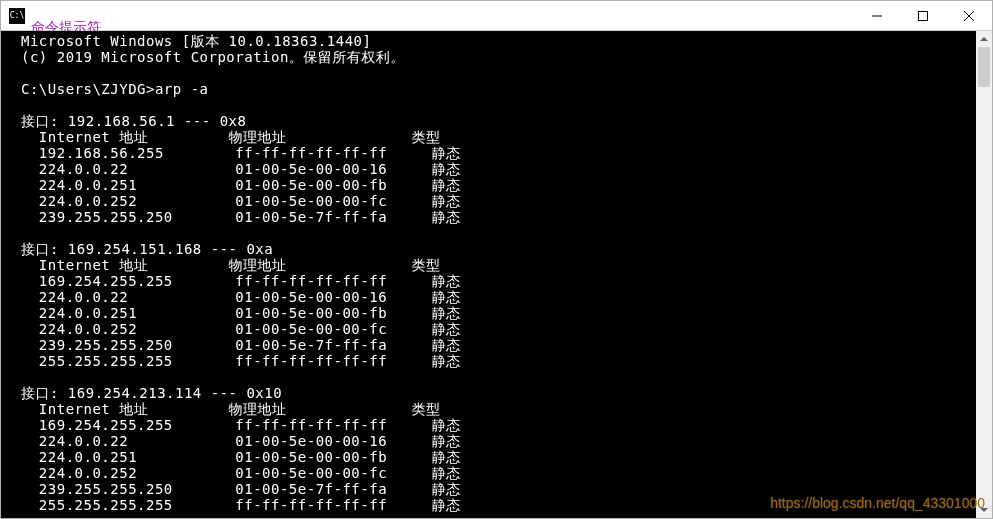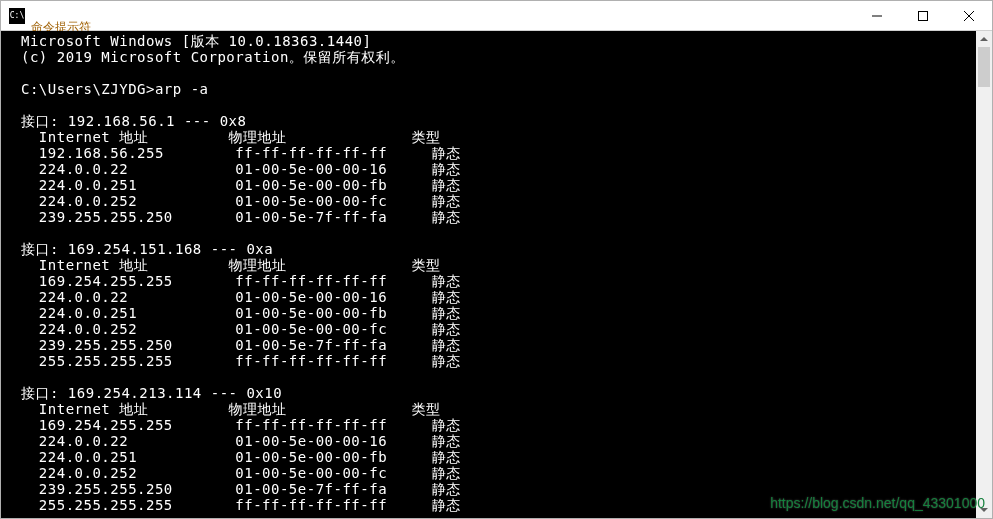--- a/index.html
+++ b/index.html
@@ -34,22 +34,22 @@
   background: #000;
   display: flex;
   align-items: center;
   justify-content: center;
   color: #fff;
   font-size: 8px;
   font-family: monospace;
 }
 .titlebar-text {
   font-family: "Microsoft YaHei", "SimSun", sans-serif;
-  font-size: 12px;
-  color: #a16207;
+  font-size: 14px;
+  color: #a21caf;
   flex: 1;
   margin-top: 24px;
 }
 .win-controls {
   display: flex;
   height: 100%;
 }
 .win-btn {
   width: 46px;
   height: 100%;
@@ -101,21 +101,21 @@
   top: 16px;
   left: 2px;
   width: 12px;
   height: 40px;
   background: #cdcdcd;
 }
 .watermark {
   position: absolute;
   bottom: 8px;
   right: 8px;
-  color: #15803d;
+  color: #a16207;
   font-family: Arial, sans-serif;
   font-size: 14px;
   text-shadow: 0 0 2px rgba(255,255,255,0.3);
 }
 </style>
 </head>
 <body>
 
 <div class="window">
 

